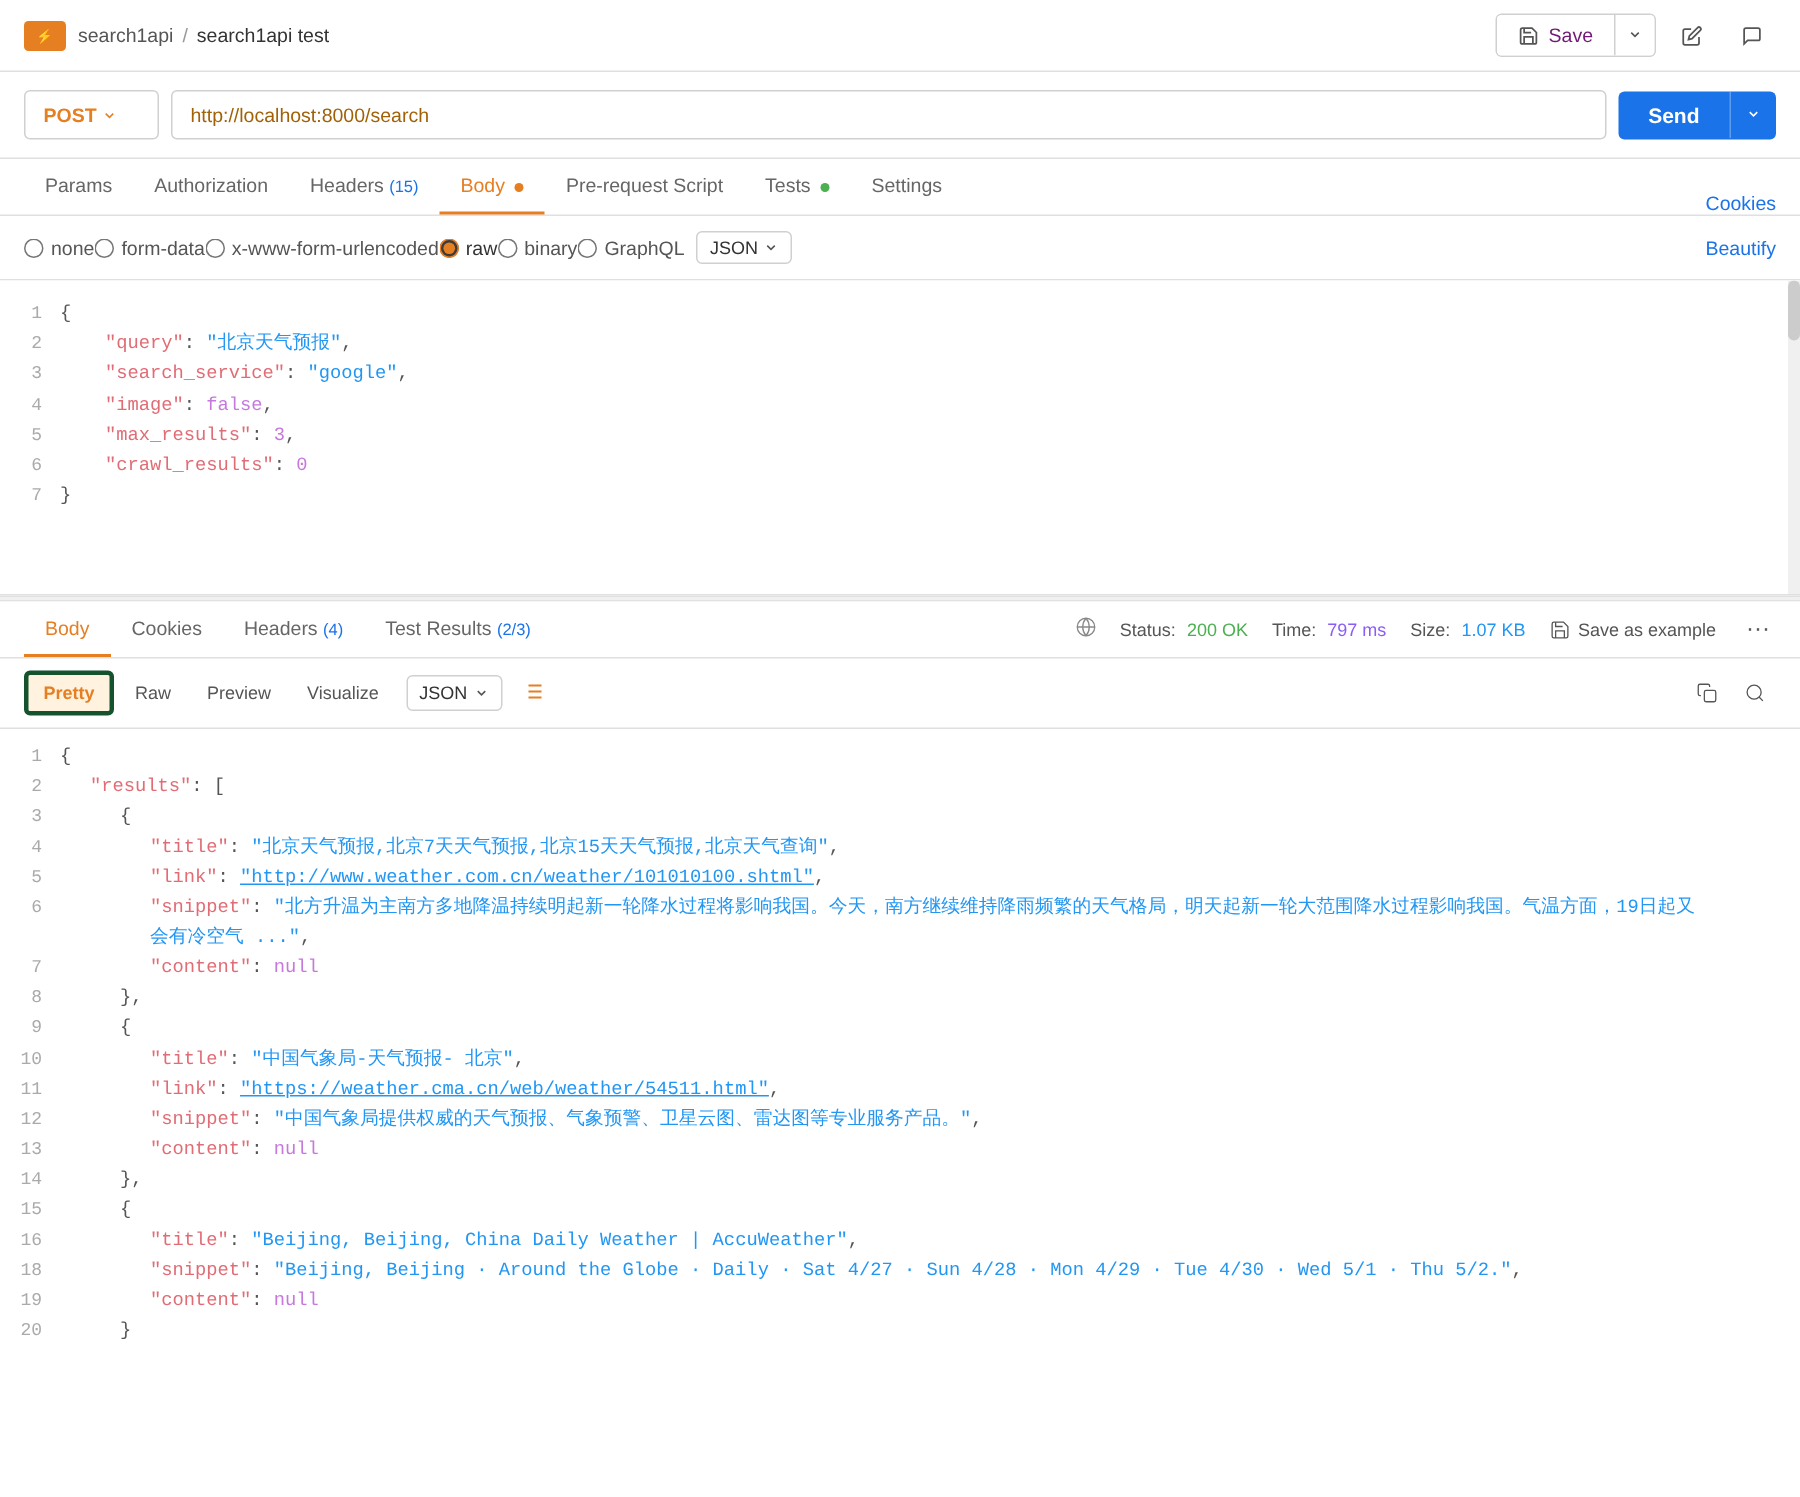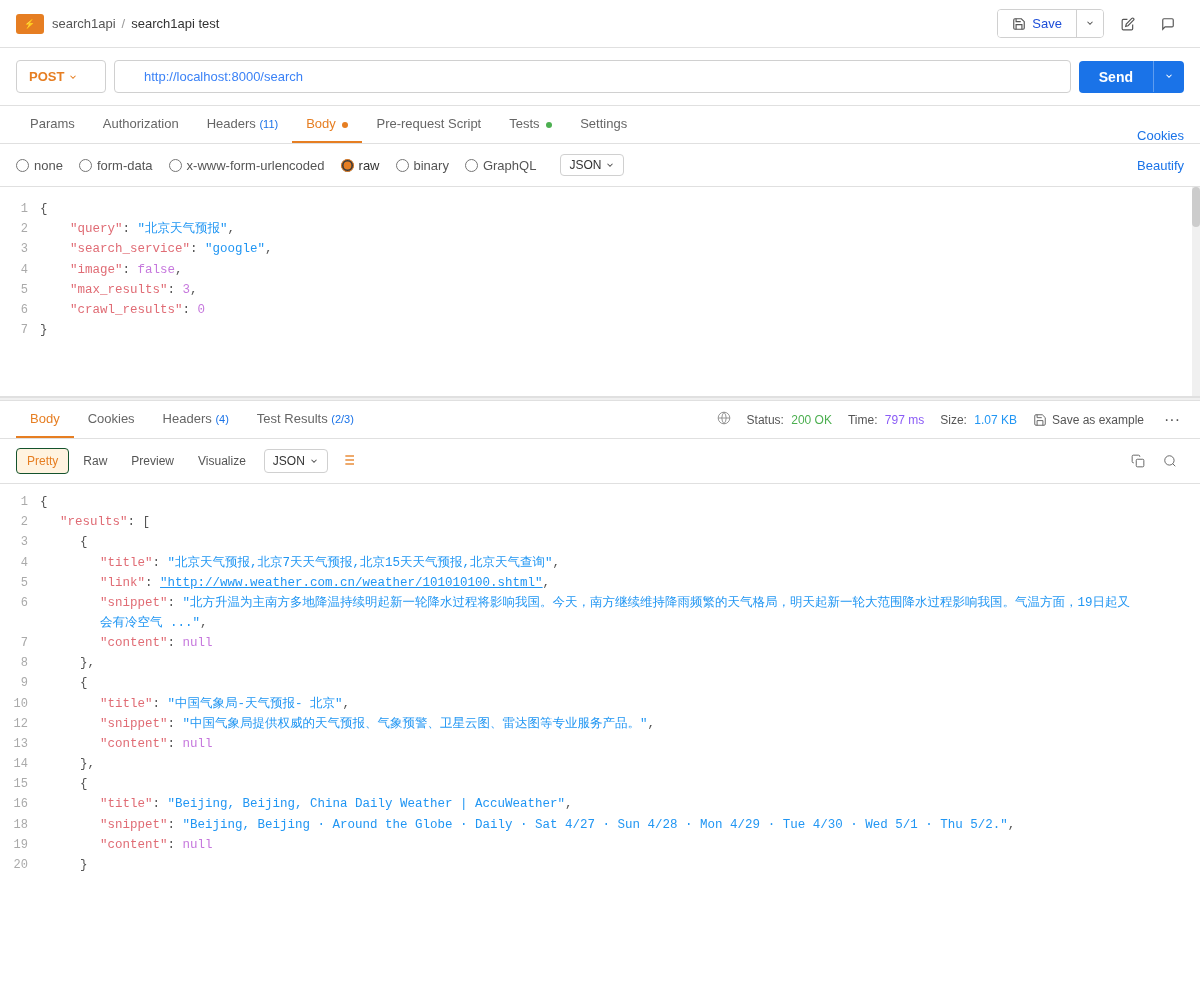--- a/index.html
+++ b/index.html
@@ -5,44 +5,44 @@
     * { box-sizing: border-box; margin: 0; padding: 0; }
     body { font-family: -apple-system, BlinkMacSystemFont, 'Segoe UI', sans-serif; font-size: 13px; background: #fff; color: #333; height: 998px; overflow: hidden; }
 
     
     .header { display: flex; align-items: center; padding: 0 16px; height: 48px; border-bottom: 1px solid #e0e0e0; background: #fff; }
     .header-logo { width: 28px; height: 20px; background: #e67e22; border-radius: 3px; display: flex; align-items: center; justify-content: center; margin-right: 8px; }
     .header-logo-inner { color: white; font-size: 9px; font-weight: bold; }
     .breadcrumb { display: flex; align-items: center; gap: 6px; color: #666; font-size: 13px; }
     .header-actions { margin-left: auto; display: flex; align-items: center; gap: 8px; }
     .save-btn-group { display: flex; align-items: center; border: 1px solid #d0d0d0; border-radius: 4px; overflow: hidden; }
-    .save-btn { display: flex; align-items: center; gap: 6px; padding: 6px 14px; background: #fff; border: none; cursor: pointer; font-size: 13px; color: #1d4ed8; }
+    .save-btn { display: flex; align-items: center; gap: 6px; padding: 6px 14px; background: #fff; border: none; cursor: pointer; font-size: 13px; color: #701a75; }
     .save-btn-chevron { padding: 6px 8px; background: #fff; border: none; border-left: 1px solid #d0d0d0; cursor: pointer; }
     .icon-btn { width: 32px; height: 32px; border: none; background: transparent; cursor: pointer; display: flex; align-items: center; justify-content: center; border-radius: 4px; color: #555; }
 
     
     .request-bar { display: flex; align-items: center; padding: 12px 16px; gap: 8px; border-bottom: 1px solid #e0e0e0; }
     .method-select { display: flex; align-items: center; gap: 4px; padding: 8px 12px; border: 1px solid #d0d0d0; border-radius: 4px; cursor: pointer; background: #fff; min-width: 90px; }
     .method-label { color: #e67e22; font-weight: 600; font-size: 13px; }
-    .url-input { flex: 1; padding: 8px 29px; border: 1px solid #d0d0d0; border-radius: 4px; font-size: 13px; color: #3b82f6; outline: none; }
+    .url-input { flex: 1; padding: 8px 12px; border: 1px solid #d0d0d0; border-radius: 4px; font-size: 13px; color: #a16207; outline: none; }
     .send-btn-group { display: flex; align-items: center; background: #1a73e8; border-radius: 4px; overflow: hidden; }
     .send-btn { padding: 8px 20px; background: transparent; border: none; color: #fff; font-size: 14px; font-weight: 700; cursor: pointer; }
     .send-btn-chevron { padding: 8px 10px; background: transparent; border: none; border-left: 1px solid rgba(255,255,255,0.3); color: #fff; cursor: pointer; }
 
     
     .tabs { display: flex; align-items: flex-end; padding: 0 16px; border-bottom: 1px solid #e0e0e0; }
     .tab { padding: 10px 14px; font-size: 13px; color: #666; cursor: pointer; border-bottom: 2px solid transparent; position: relative; }
     .tab.active { color: #e67e22; border-bottom-color: #e67e22; font-weight: 500; }
     .tab .badge { font-size: 11px; color: #1a73e8; }
     .tab .dot { width: 6px; height: 6px; background: #4caf50; border-radius: 50%; display: inline-block; margin-left: 3px; vertical-align: middle; }
     .tab .dot-orange { width: 6px; height: 6px; background: #e67e22; border-radius: 50%; display: inline-block; margin-left: 3px; vertical-align: middle; }
     .cookies-link { margin-left: auto; color: #1a73e8; cursor: pointer; font-size: 13px; }
 
     
-    .body-types { display: flex; align-items: center; padding: 10px 16px; gap: 16px; border-bottom: 1px solid #e0e0e0; }
+    .body-types { display: flex; align-items: center; padding: 10px 16px; border-bottom: 1px solid #e0e0e0; }
     .body-type { display: flex; align-items: center; gap: 5px; font-size: 13px; color: #555; cursor: pointer; }
     .body-type input[type=radio] { accent-color: #e67e22; }
     .body-type.selected { color: #333; }
     .json-select { display: flex; align-items: center; gap: 4px; padding: 3px 8px; border: 1px solid #d0d0d0; border-radius: 4px; background: #fff; cursor: pointer; font-size: 12px; color: #333; margin-left: 8px; }
     .beautify-btn { margin-left: auto; color: #1a73e8; cursor: pointer; font-size: 13px; border: none; background: none; }
 
     
     .code-editor { background: #fff; padding: 12px 0; font-family: 'Courier New', Courier, monospace; font-size: 12.5px; line-height: 1.6; overflow-y: auto; position: relative; }
     .code-line { display: flex; align-items: baseline; }
     .line-num { width: 40px; text-align: right; padding-right: 12px; color: #aaa; font-size: 12px; user-select: none; flex-shrink: 0; }
@@ -65,21 +65,21 @@
     .response-meta { margin-left: auto; display: flex; align-items: center; gap: 16px; font-size: 12px; color: #555; }
     .status-ok { color: #4caf50; font-weight: 500; }
     .time-val { color: #8b5cf6; }
     .size-val { color: #2196f3; }
     .save-example-btn { display: flex; align-items: center; gap: 5px; background: none; border: none; color: #555; cursor: pointer; font-size: 12px; }
     .more-btn { background: none; border: none; cursor: pointer; color: #555; font-size: 16px; padding: 0 4px; }
 
     
     .response-format-tabs { display: flex; align-items: center; padding: 8px 16px; border-bottom: 1px solid #e0e0e0; gap: 4px; }
     .format-tab { padding: 5px 10px; font-size: 12px; color: #555; cursor: pointer; border-radius: 4px; }
-    .format-tab.active { background: #fff3e0; color: #e67e22; font-weight: 400; border: 1px solid #14532d; }
+    .format-tab.active { background: #fff3e0; color: #e67e22; font-weight: 700; border: 3px solid #14532d; }
     .json-format-select { display: flex; align-items: center; gap: 4px; padding: 4px 8px; border: 1px solid #d0d0d0; border-radius: 4px; background: #fff; cursor: pointer; font-size: 12px; margin-left: 4px; }
     .filter-icon-btn { margin-left: 8px; background: none; border: none; cursor: pointer; color: #e67e22; }
     .response-action-btns { margin-left: auto; display: flex; gap: 4px; }
     .response-action-btn { width: 28px; height: 28px; background: none; border: none; cursor: pointer; color: #555; display: flex; align-items: center; justify-content: center; border-radius: 4px; }
 
     
     .response-code { background: #fff; padding: 8px 0; font-family: 'Courier New', Courier, monospace; font-size: 12.5px; line-height: 1.6; overflow-y: auto; height: calc(998px - 48px - 58px - 43px - 43px - 4px - 43px - 44px - 210px); }
   </style>
 </head>
 <body>
@@ -139,21 +139,21 @@
         </svg>
     </button>
   </div>
 </div>
 
 <div class="tabs">
   <div class="tab"><span>Params</span></div>
   <div class="tab"><span>Authorization</span></div>
   <div class="tab">
     <span>Headers</span>
-    <span class="badge">(11)</span>
+    <span class="badge">(15)</span>
   </div>
   <div class="tab active">
     <span>Body</span>
     <span class="dot-orange" style="width:6px;height:6px;background:#e67e22;border-radius:50%;display:inline-block;margin-left:3px;vertical-align:middle;"></span>
   </div>
   <div class="tab"><span>Pre-request Script</span></div>
   <div class="tab">
     <span>Tests</span>
     <span class="dot"></span>
   </div>
@@ -346,20 +346,24 @@
   </div>
   <div class="code-line">
     <span class="line-num">9</span>
     <span class="line-content p" style="padding-left:40px;">{</span>
   </div>
   <div class="code-line">
     <span class="line-num">10</span>
     <span class="line-content" style="padding-left:60px;"><span class="k">"title"</span><span class="p">: </span><span class="s">"中国气象局-天气预报- 北京"</span><span class="p">,</span></span>
   </div>
   <div class="code-line">
+    <span class="line-num">11</span>
+    <span class="line-content" style="padding-left:60px;"><span class="k">"link"</span><span class="p">: </span><span class="s" style="text-decoration:underline;color:#2196f3;">"https://weather.cma.cn/web/weather/54511.html"</span><span class="p">,</span></span>
+  </div>
+  <div class="code-line">
     <span class="line-num">12</span>
     <span class="line-content" style="padding-left:60px;"><span class="k">"snippet"</span><span class="p">: </span><span class="s">"中国气象局提供权威的天气预报、气象预警、卫星云图、雷达图等专业服务产品。"</span><span class="p">,</span></span>
   </div>
   <div class="code-line">
     <span class="line-num">13</span>
     <span class="line-content" style="padding-left:60px;"><span class="k">"content"</span><span class="p">: </span><span class="n">null</span></span>
   </div>
   <div class="code-line">
     <span class="line-num">14</span>
     <span class="line-content p" style="padding-left:40px;">},</span>

